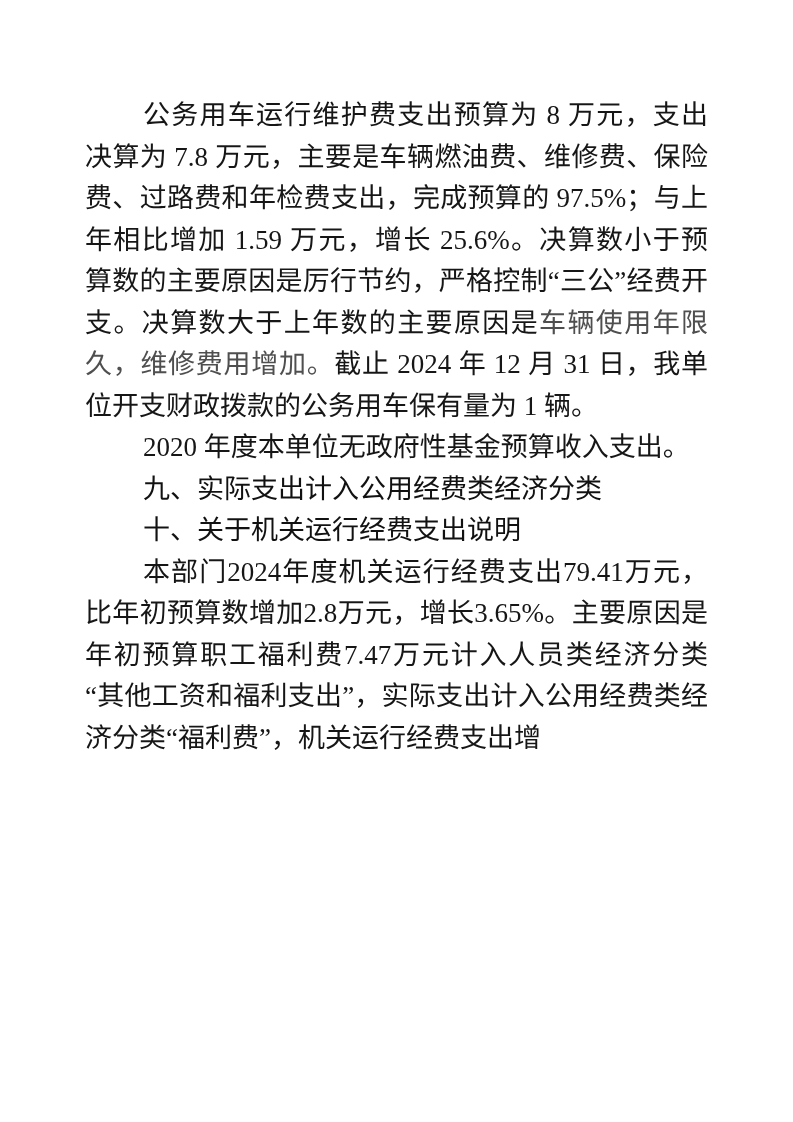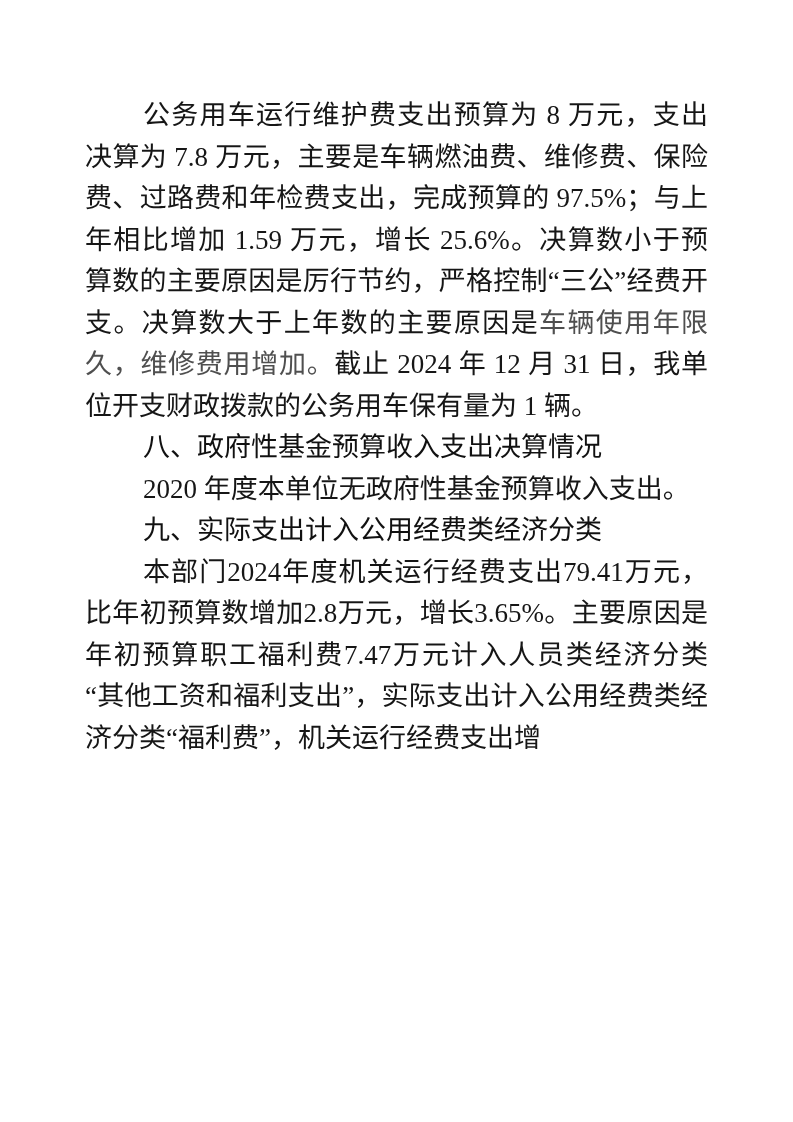--- a/index.html
+++ b/index.html
@@ -59,26 +59,26 @@
 </style>
 </head>
 <body>
 
 <div class="page">
   <div class="doc">
 
     <p class="para"><span class="run-normal">公务用车运行维护费支出预算为 8 万元，支出决算为 7.8 万元，主要是车辆燃油费、维修费、保险费、过路费和年检费支出，完成预算的 97.5%；与上年相比增加 1.59 万元，增长 25.6%。决算数小于预算数的主要原因是厉行节约，严格控制“三公”经费开支。决算数大于上年数的主要原因是</span><span class="run-secondary">车辆使用年限久，维修费用增加。</span><span class="run-normal">截止 2024 年 12 月 31 日，我单位开支财政拨款的公务用车保有量为 1 辆。</span></p>
 
 
-    <p class="para heading">八、政府性基金预算收入支出决算情况</p>
 
     <p class="para">2020 年度本单位无政府性基金预算收入支出。</p>
 
     <p class="para heading">九、实际支出计入公用经费类经济分类</p>
 
 
+    <p class="para heading">十、关于机关运行经费支出说明</p>
 
     <p class="para">本部门2024年度机关运行经费支出79.41万元，比年初预算数增加2.8万元，增长3.65%。主要原因是年初预算职工福利费7.47万元计入人员类经济分类“其他工资和福利支出”，实际支出计入公用经费类经济分类“福利费”，机关运行经费支出增</p>
 
   </div>
 
   <div class="page-number">2</div>
 </div>
 
 </body></html>

